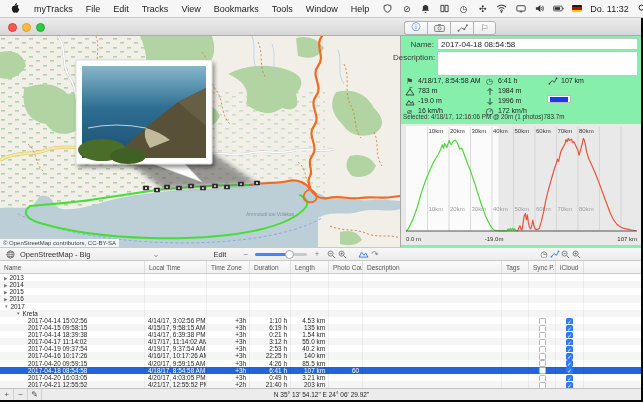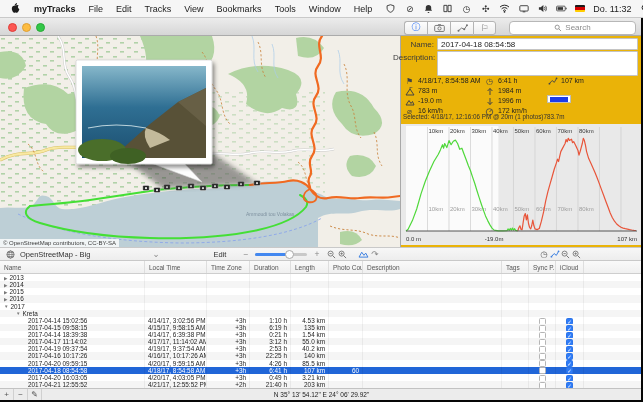--- a/index.html
+++ b/index.html
@@ -6,21 +6,21 @@
   *{box-sizing:border-box;}
   .window{position:relative;width:643px;height:402px;background:#ececec;
     font-family:"Liberation Sans","DejaVu Sans",sans-serif;overflow:hidden;
     -webkit-font-smoothing:antialiased;}
   .abs{position:absolute;}
   
   .menubar{left:0;top:0;width:643px;height:18px;background:#f6f6f6;border-bottom:1px solid #c9c9c9;
     display:flex;align-items:center;font-size:9px;color:#1c1c1c;}
   .menu-left{display:flex;align-items:center;gap:13px;padding-left:10px;}
   .menu-item{white-space:nowrap;}
-  .menu-item.bold{font-weight:bold;}
+  .menu-item.bold{font-weight:normal;}
   .menu-right{margin-left:auto;display:flex;align-items:center;gap:8px;padding-right:6px;color:#222;}
   .mi{display:inline-flex;align-items:center;justify-content:center;width:11px;height:12px;font-size:9px;color:#333;}
   .mi svg{display:block;}
   .de-flag{width:10px;height:7px;border-radius:1px;
     background:linear-gradient(#1a1a1a 33%,#d30000 33% 66%,#ffcc00 66%);}
   .menu-clock{font-size:9px;white-space:nowrap;}
   
   .titlebar{left:0;top:18px;width:641px;height:18px;
     background:linear-gradient(#ececec,#d6d6d6);border-bottom:1px solid #ababab;}
   .tl{width:9px;height:9px;border-radius:50%;position:absolute;top:5px;}
@@ -30,21 +30,21 @@
   .seg-btn:first-child{border-radius:3px 0 0 3px;}
   .seg-btn:last-child{border-radius:0 3px 3px 0;border-right:1px solid #b4b4b4;}
   .searchfield{position:absolute;left:509px;top:2.5px;width:127px;height:14px;border:1px solid #b7b7b7;
     border-radius:4px;background:#fff;display:flex;align-items:center;justify-content:center;gap:3px;
     font-size:8px;color:#8b8b8b;}
   
   .map{left:0;top:36px;width:400px;height:211px;background:#f2efe8;overflow:hidden;}
   .attribution{position:absolute;left:0;bottom:0;background:rgba(255,255,255,.78);
     font-size:6px;color:#3c3c3c;padding:1px 3px;}
   
-  .panel{left:400px;top:36px;width:243px;height:211px;background:#eab308;border-left:1px solid #a8a8a8;padding-left:20px;}
+  .panel{left:400px;top:36px;width:243px;height:211px;background:#86efac;border-left:1px solid #a8a8a8;padding-left:20px;}
   .lab{position:absolute;font-size:8px;color:#3a3a3a;text-align:right;width:32px;}
   .field{position:absolute;background:#fff;border:1px solid #c4c4c4;font-size:8px;color:#222;
     padding:1px 3px;border-radius:1px;}
   .stat-ic{position:absolute;width:11px;height:10px;display:flex;align-items:center;justify-content:center;
     font-size:8px;color:#444;}
   .stat-tx{position:absolute;font-size:7px;color:#222;white-space:nowrap;}
   .swatch{position:absolute;width:24px;height:8px;background:#fff;border:1px solid #bdbdbd;
     display:flex;align-items:center;justify-content:center;}
   .swatch span{display:block;width:18px;height:5px;}
   .sel-line{position:absolute;font-size:6.3px;color:#333;white-space:nowrap;}
@@ -169,27 +169,20 @@
         </span>
       <span class="seg-btn">
           <svg viewBox="0 0 12 9" width="11" height="8">
             <path d="M1.5 7.5 5 4.5 8 6l3-4.5" fill="none" stroke="#6e6e6e" stroke-width="1"></path>
             <circle cx="1.5" cy="7.5" r="1.1" fill="#6e6e6e"></circle>
             <circle cx="8" cy="6" r="1.1" fill="#6e6e6e"></circle>
             <circle cx="11" cy="1.5" r="1.1" fill="#6e6e6e"></circle>
           </svg>
         </span>
       <span class="seg-btn">⚐</span>
-    </div>
-    <div class="searchfield">
-      <svg viewBox="0 0 10 10" width="8" height="8">
-          <circle cx="4" cy="4" r="2.6" fill="none" stroke="#8b8b8b" stroke-width="1.1"></circle>
-          <path d="M6 6 8.8 8.8" stroke="#8b8b8b" stroke-width="1.1"></path>
-        </svg>
-      <span>Search</span>
     </div>
   </div>
 
   <div class="abs map">
     <svg width="400" height="211" viewBox="0 0 400 211">
       <defs>
         <pattern id="scrub" width="14" height="9" patternUnits="userSpaceOnUse">
           <rect x="1" y="2" width="4" height="1.6" fill="#86bf7e"></rect>
           <rect x="8" y="6" width="4" height="1.6" fill="#86bf7e"></rect>
         </pattern>

